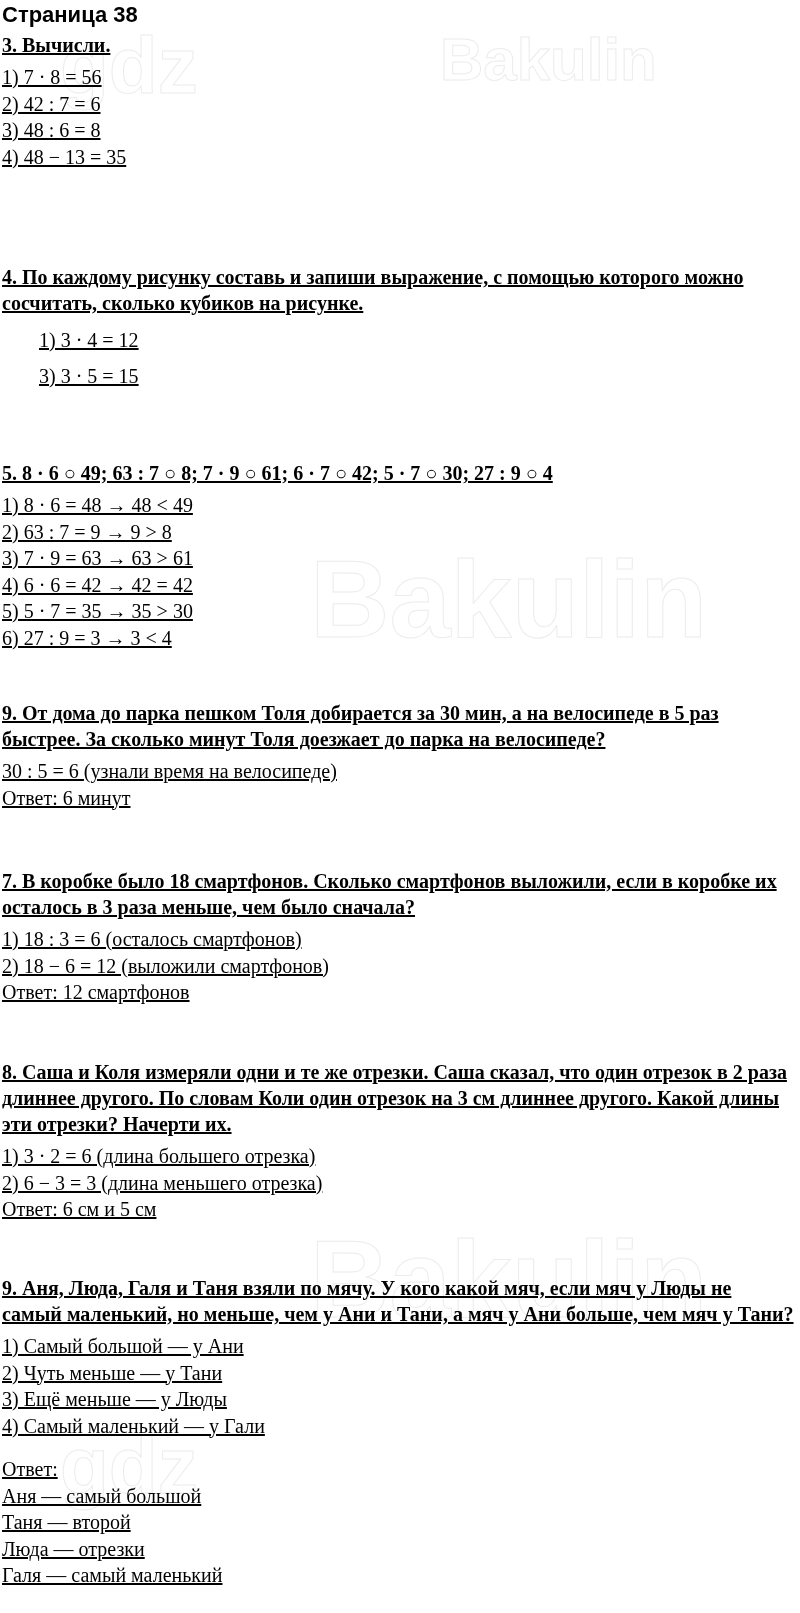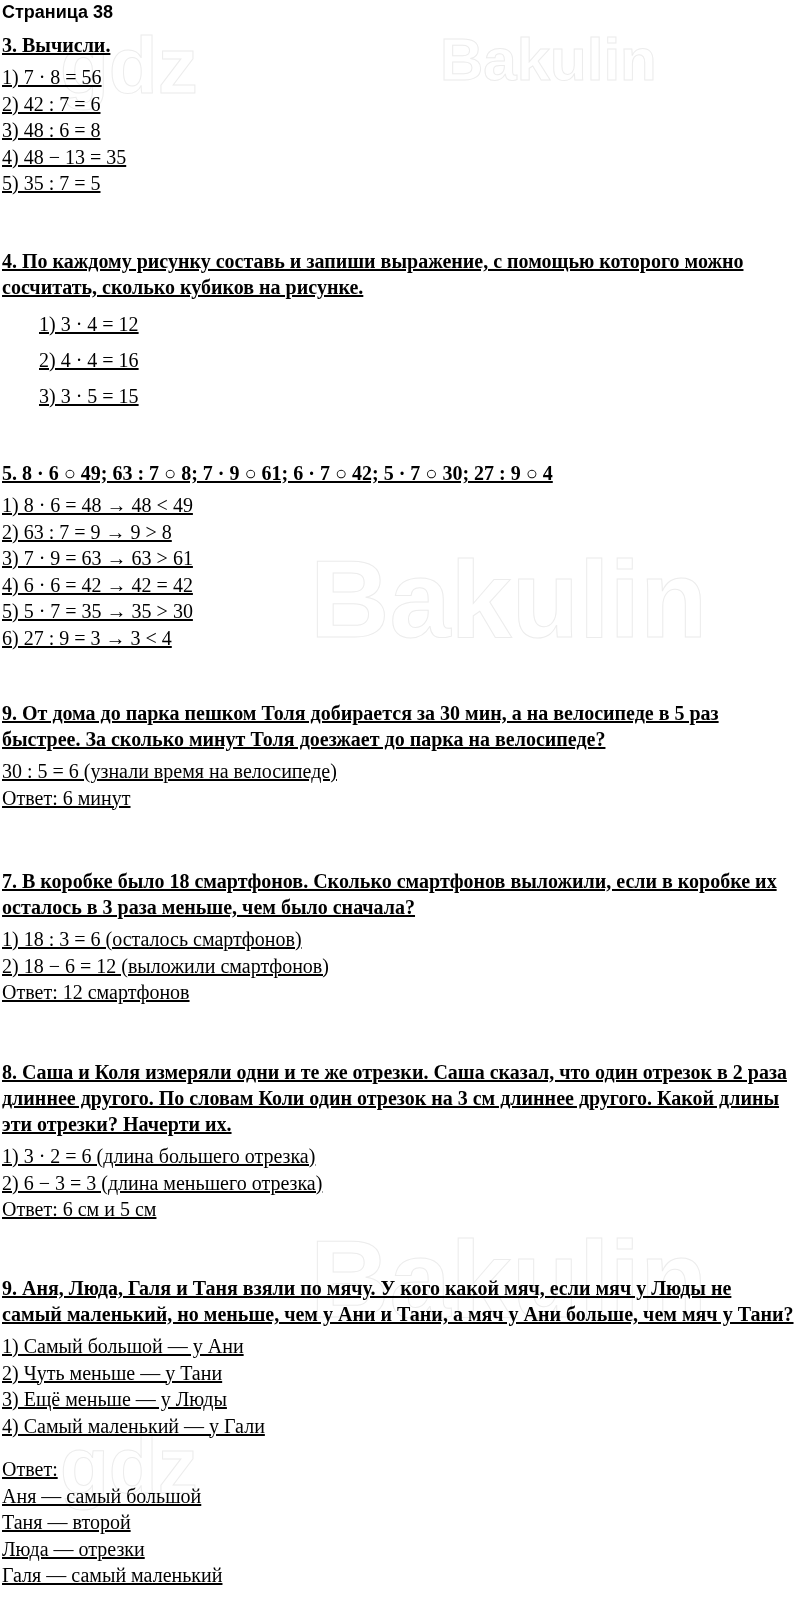--- a/index.html
+++ b/index.html
@@ -1,19 +1,19 @@
 <!DOCTYPE html>
 <html><head>
 <meta charset="utf-8">
 <style>
   html, body { margin: 0; padding: 0; background: #ffffff; }
   body { width: 800px; height: 1613px; position: relative; overflow: hidden; color: #000; }
   .wm { position: absolute; color: transparent; -webkit-text-stroke: 1px #ececec; font-family: "Liberation Sans", sans-serif; font-weight: bold; pointer-events: none; z-index: 0; }
   .page { position: relative; z-index: 1; padding: 0 0 0 2px; }
-  .page-title { font-family: "Liberation Sans", sans-serif; font-weight: bold; font-size: 18px; position: absolute; left: 2px; top: 2px; }
+  .page-title { font-family: "Liberation Sans", sans-serif; font-weight: bold; font-size: 22px; position: absolute; left: 2px; top: 2px; }
   .task { position: absolute; left: 2px; right: 4px; font-family: "Liberation Serif", serif; font-size: 20px; text-decoration: underline; }
   .task-head { font-weight: bold; line-height: 26px; margin: 0 0 6px 0; }
   .line { line-height: 26.5px; white-space: nowrap; }
   .line.spaced { line-height: 36px; margin-left: 37px; }
 </style>
 </head>
 <body>
 
 <div class="wm" style="left:310px;top:535px;font-size:110px;">Bakulin</div>
 <div class="wm" style="left:310px;top:1215px;font-size:110px;">Bakulin</div>
@@ -23,27 +23,25 @@
 
 <div class="page">
   <div class="page-title">Страница 38</div>
 
   <section class="task" style="top:32px;">
     <div class="task-head">3. Вычисли.</div>
     <div class="line">1) 7 · 8 = 56</div>
     <div class="line">2) 42 : 7 = 6</div>
     <div class="line">3) 48 : 6 = 8</div>
     <div class="line">4) 48 − 13 = 35</div>
-    <div class="line">5) 35 : 7 = 5</div>
   </section>
 
-  <section class="task" style="top:248px;">
+  <section class="task" style="top:264px;">
     <div class="task-head">4. По каждому рисунку составь и запиши выражение, с помощью которого можно сосчитать, сколько кубиков на рисунке.</div>
     <div class="line spaced">1) 3 · 4 = 12</div>
-    <div class="line spaced">2) 4 · 4 = 16</div>
     <div class="line spaced">3) 3 · 5 = 15</div>
   </section>
 
   <section class="task" style="top:460px;">
     <div class="task-head">5. 8 · 6 ○ 49; 63 : 7 ○ 8; 7 · 9 ○ 61; 6 · 7 ○ 42; 5 · 7 ○ 30; 27 : 9 ○ 4</div>
     <div class="line">1) 8 · 6 = 48 → 48 &lt; 49</div>
     <div class="line">2) 63 : 7 = 9 → 9 &gt; 8</div>
     <div class="line">3) 7 · 9 = 63 → 63 &gt; 61</div>
     <div class="line">4) 6 · 6 = 42 → 42 = 42</div>
     <div class="line">5) 5 · 7 = 35 → 35 &gt; 30</div>

